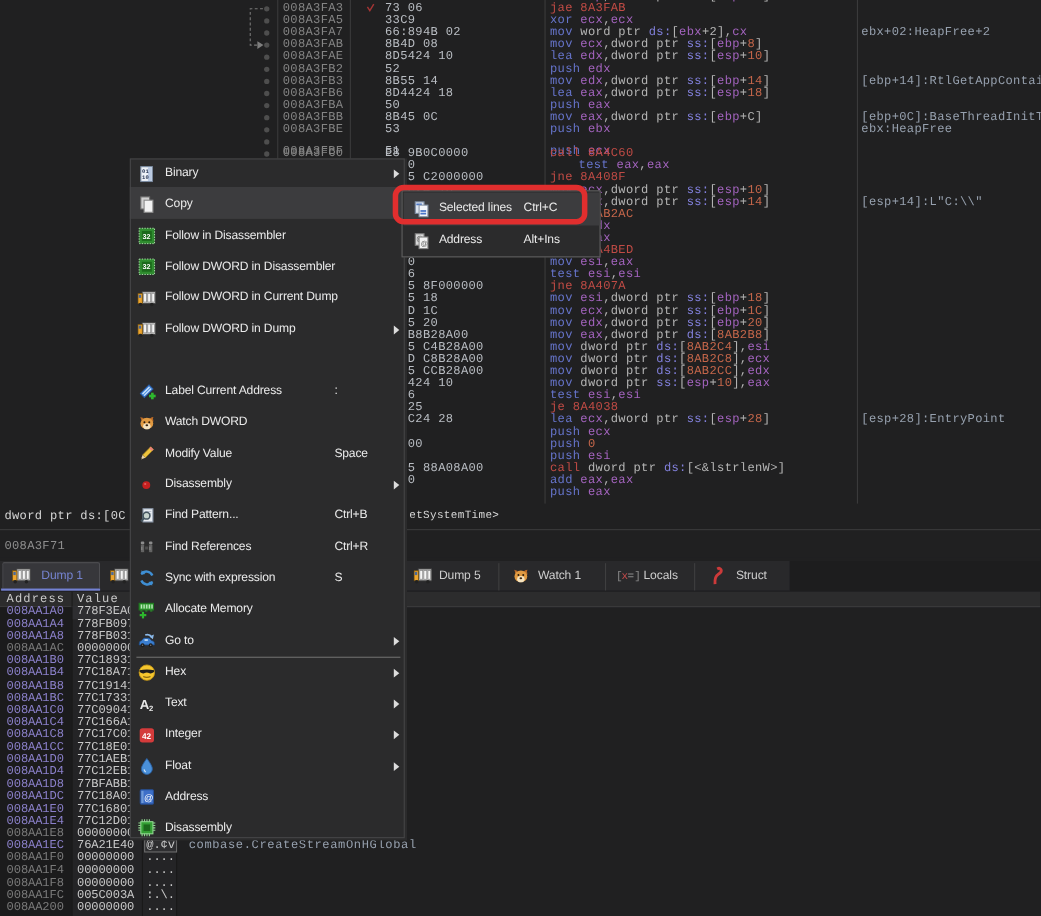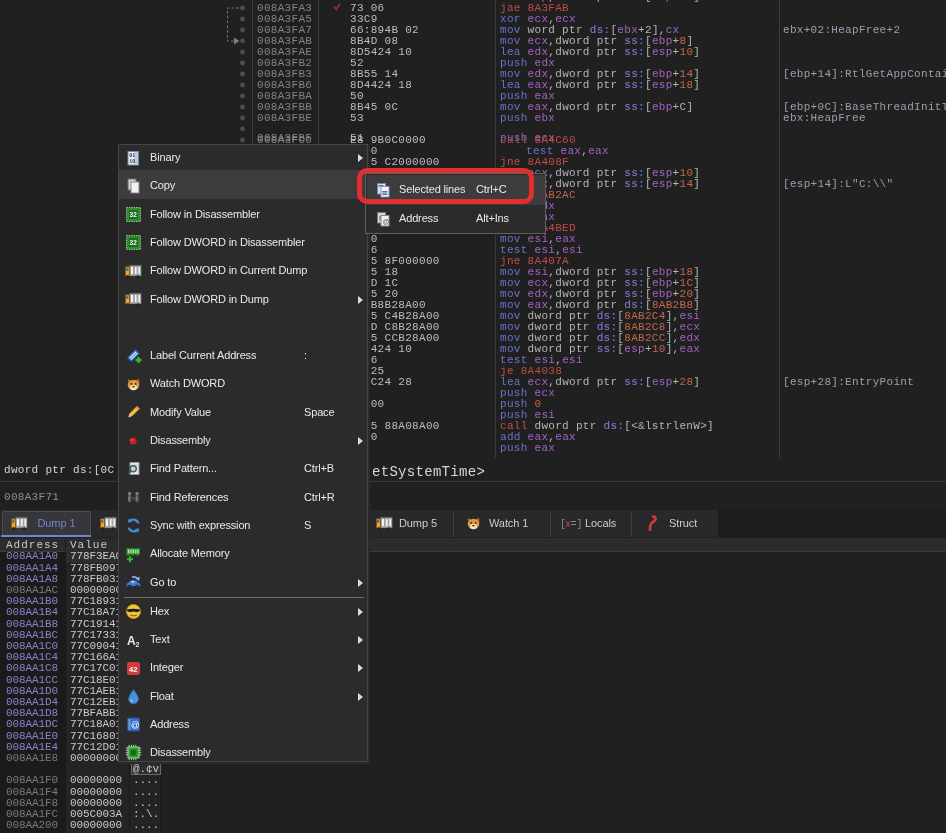--- a/index.html
+++ b/index.html
@@ -105,21 +105,21 @@
     <div class="dr" style="top:376.5px"><span style="left:257px;color:#848484">008A4013</span><span style="left:350px;color:#b9bdc3">8D4C24 28</span><span style="left:500px"><i style="color:#6674cb">lea </i><i style="color:#a263bd">ecx</i><i style="color:#b5b5b5">,dword ptr </i><i style="color:#8280dc">ss</i><i style="color:#8280dc">:</i><i style="color:#b5b5b5">[</i><i style="color:#a263bd">esp</i><i style="color:#b5b5b5">+</i><i style="color:#c4664a">28</i><i style="color:#b5b5b5">]</i></span><span style="left:783px;color:#96a0ae">[esp+28]:EntryPoint</span></div>
     <div class="dr" style="top:387.5px"><span style="left:257px;color:#848484">008A4018</span><span style="left:350px;color:#b9bdc3">51</span><span style="left:500px"><i style="color:#6674cb">push </i><i style="color:#a263bd">ecx</i></span></div>
     <div class="dr" style="top:398.5px"><span style="left:257px;color:#848484">008A4019</span><span style="left:350px;color:#b9bdc3">6A 00</span><span style="left:500px"><i style="color:#6674cb">push </i><i style="color:#c4664a">0</i></span></div>
     <div class="dr" style="top:409.5px"><span style="left:257px;color:#848484">008A401B</span><span style="left:350px;color:#b9bdc3">56</span><span style="left:500px"><i style="color:#6674cb">push </i><i style="color:#a263bd">esi</i></span></div>
     <div class="dr" style="top:420.5px"><span style="left:257px;color:#848484">008A401C</span><span style="left:350px;color:#b9bdc3">FF15 88A08A00</span><span style="left:500px"><i style="color:#c04b45">call </i><i style="color:#b5b5b5">dword ptr </i><i style="color:#8280dc">ds</i><i style="color:#8280dc">:</i><i style="color:#b5b5b5">[&lt;&amp;lstrlenW&gt;]</i></span></div>
     <div class="dr" style="top:431.5px"><span style="left:257px;color:#848484">008A4022</span><span style="left:350px;color:#b9bdc3">03C0</span><span style="left:500px"><i style="color:#6674cb">add </i><i style="color:#a263bd">eax</i><i style="color:#b5b5b5">,</i><i style="color:#a263bd">eax</i></span></div>
     <div class="dr" style="top:442.5px"><span style="left:257px;color:#848484">008A4024</span><span style="left:350px;color:#b9bdc3">50</span><span style="left:500px"><i style="color:#6674cb">push </i><i style="color:#a263bd">eax</i></span></div>
 </div>
 
 <div class="mono" style="position:absolute;left:4px;top:464px;font-size:11px;letter-spacing:.3px;color:#d6d6d6;white-space:pre">dword ptr ds:[0C</div>
-<div class="mono" style="position:absolute;left:372px;top:464px;font-size:14px;letter-spacing:.3px;color:#d6d6d6;white-space:pre">etSystemTime&gt;</div>
+<div class="mono" style="position:absolute;left:372px;top:464px;font-size:10px;letter-spacing:.3px;color:#d6d6d6;white-space:pre">etSystemTime&gt;</div>
 <div style="position:absolute;left:0;top:481px;width:946px;height:1px;background:#3a3a3b"></div>
 <div class="mono" style="position:absolute;left:4px;top:491px;font-size:11px;letter-spacing:.3px;color:#8f8f8f">008A3F71</div>
 
 <div style="position:absolute;left:0;top:507px;width:946px;height:30px;background:#202021">
   <div style="position:absolute;left:0;top:3px;width:718px;height:27px;background:#29292b"></div>
   <div style="position:absolute;left:2px;top:4px;width:89px;height:24px;background:#37373b;border:1px solid #4e4e52;border-bottom:none;border-radius:2px 2px 0 0"></div>
   <div style="position:absolute;left:11px;top:8px"><svg width="17" height="17" viewBox="0 0 17 17">
         <rect x="4.2" y="2.2" width="12.3" height="10.8" fill="#c9c9c9" stroke="#3f3f3f" stroke-width=".8"></rect>
         <rect x="5.6" y="3.6" width="2.7" height="8" fill="#f5f5f5" stroke="#8a8a8a" stroke-width=".7"></rect>
         <rect x="9.3" y="3.6" width="2.7" height="8" fill="#f5f5f5" stroke="#8a8a8a" stroke-width=".7"></rect>
@@ -204,20 +204,21 @@
       <div class="mr" style="top:652.2px"><span style="left:6px;color:#8b80ca">008AA1C4</span><span style="left:70px;color:#c9c9c9">77C166A1</span><span style="left:133px;color:#c9c9c9">....</span></div>
       <div class="mr" style="top:663.4px"><span style="left:6px;color:#8b80ca">008AA1C8</span><span style="left:70px;color:#c9c9c9">77C17C01</span><span style="left:133px;color:#c9c9c9">....</span></div>
       <div class="mr" style="top:674.6px"><span style="left:6px;color:#8b80ca">008AA1CC</span><span style="left:70px;color:#c9c9c9">77C18E01</span><span style="left:133px;color:#c9c9c9">....</span></div>
       <div class="mr" style="top:685.8px"><span style="left:6px;color:#8b80ca">008AA1D0</span><span style="left:70px;color:#c9c9c9">77C1AEB1</span><span style="left:133px;color:#c9c9c9">....</span></div>
       <div class="mr" style="top:697.0px"><span style="left:6px;color:#8b80ca">008AA1D4</span><span style="left:70px;color:#c9c9c9">77C12EB1</span><span style="left:133px;color:#c9c9c9">....</span></div>
       <div class="mr" style="top:708.2px"><span style="left:6px;color:#8b80ca">008AA1D8</span><span style="left:70px;color:#c9c9c9">77BFABB1</span><span style="left:133px;color:#c9c9c9">....</span></div>
       <div class="mr" style="top:719.4px"><span style="left:6px;color:#8b80ca">008AA1DC</span><span style="left:70px;color:#c9c9c9">77C18A01</span><span style="left:133px;color:#c9c9c9">....</span></div>
       <div class="mr" style="top:730.6px"><span style="left:6px;color:#8b80ca">008AA1E0</span><span style="left:70px;color:#c9c9c9">77C16801</span><span style="left:133px;color:#c9c9c9">....</span></div>
       <div class="mr" style="top:741.8px"><span style="left:6px;color:#8b80ca">008AA1E4</span><span style="left:70px;color:#c9c9c9">77C12D01</span><span style="left:133px;color:#c9c9c9">....</span></div>
       <div class="mr" style="top:753.0px"><span style="left:6px;color:#7a7a7a">008AA1E8</span><span style="left:70px;color:#c9c9c9">00000000</span><span style="left:133px;color:#c9c9c9">....</span></div>
+      <div class="mr" style="top:764.2px"><span style="left:6px;color:#8b80ca">008AA1EC</span><span style="left:70px;color:#c9c9c9">76A21E40</span><span style="left:133px;color:#c9c9c9">@.¢v</span><span style="left:171.5px;color:#96a0ae;letter-spacing:.55px">combase.CreateStreamOnHGlobal</span></div>
       <div class="mr" style="top:775.4px"><span style="left:6px;color:#7a7a7a">008AA1F0</span><span style="left:70px;color:#c9c9c9">00000000</span><span style="left:133px;color:#c9c9c9">....</span></div>
       <div class="mr" style="top:786.6px"><span style="left:6px;color:#7a7a7a">008AA1F4</span><span style="left:70px;color:#c9c9c9">00000000</span><span style="left:133px;color:#c9c9c9">....</span></div>
       <div class="mr" style="top:797.8px"><span style="left:6px;color:#7a7a7a">008AA1F8</span><span style="left:70px;color:#c9c9c9">00000000</span><span style="left:133px;color:#c9c9c9">....</span></div>
       <div class="mr" style="top:809.0px"><span style="left:6px;color:#7a7a7a">008AA1FC</span><span style="left:70px;color:#c9c9c9">005C003A</span><span style="left:133px;color:#c9c9c9">:.\.</span></div>
       <div class="mr" style="top:820.2px"><span style="left:6px;color:#7a7a7a">008AA200</span><span style="left:70px;color:#c9c9c9">00000000</span><span style="left:133px;color:#c9c9c9">....</span></div>
       <div style="position:absolute;left:130.5px;top:763.2px;width:30px;height:12px;border:1px solid #6a6a6a;background:#2e2e30"></div>
       <div class="mr" style="top:764.2px"><span style="left:133px;color:#c9c9c9">@.¢v</span></div>
     </div>
 </div>
 

